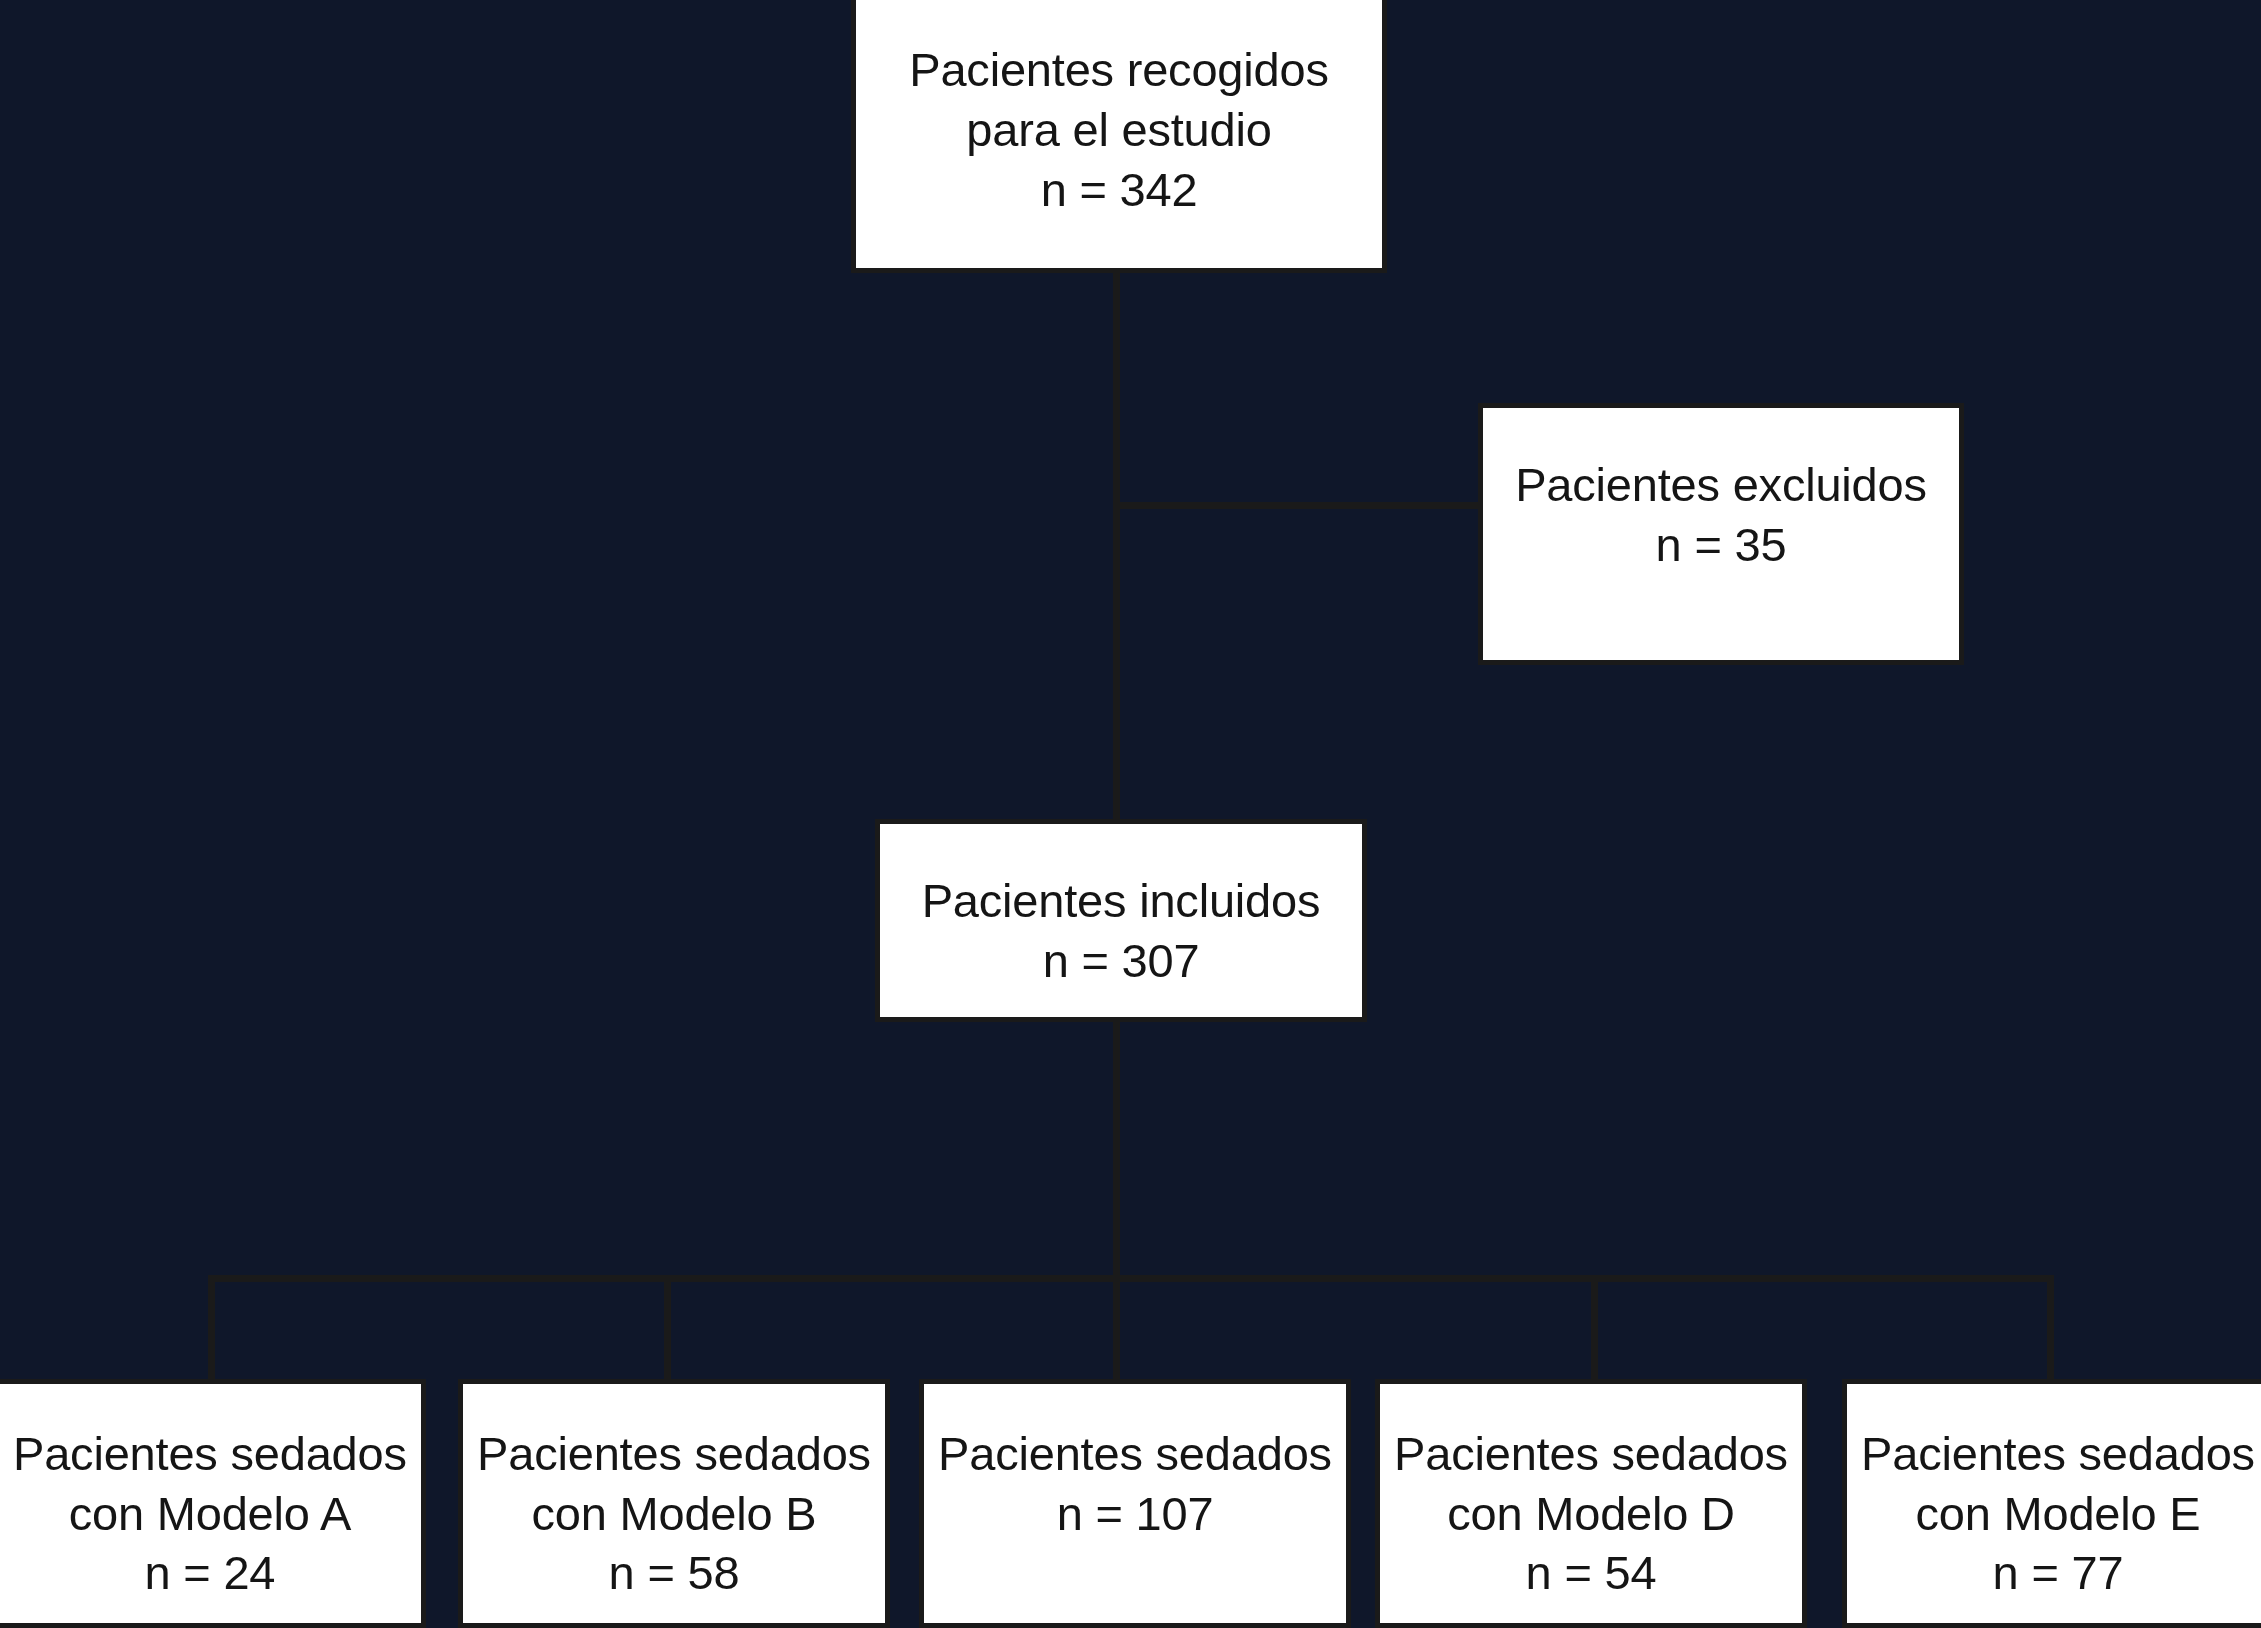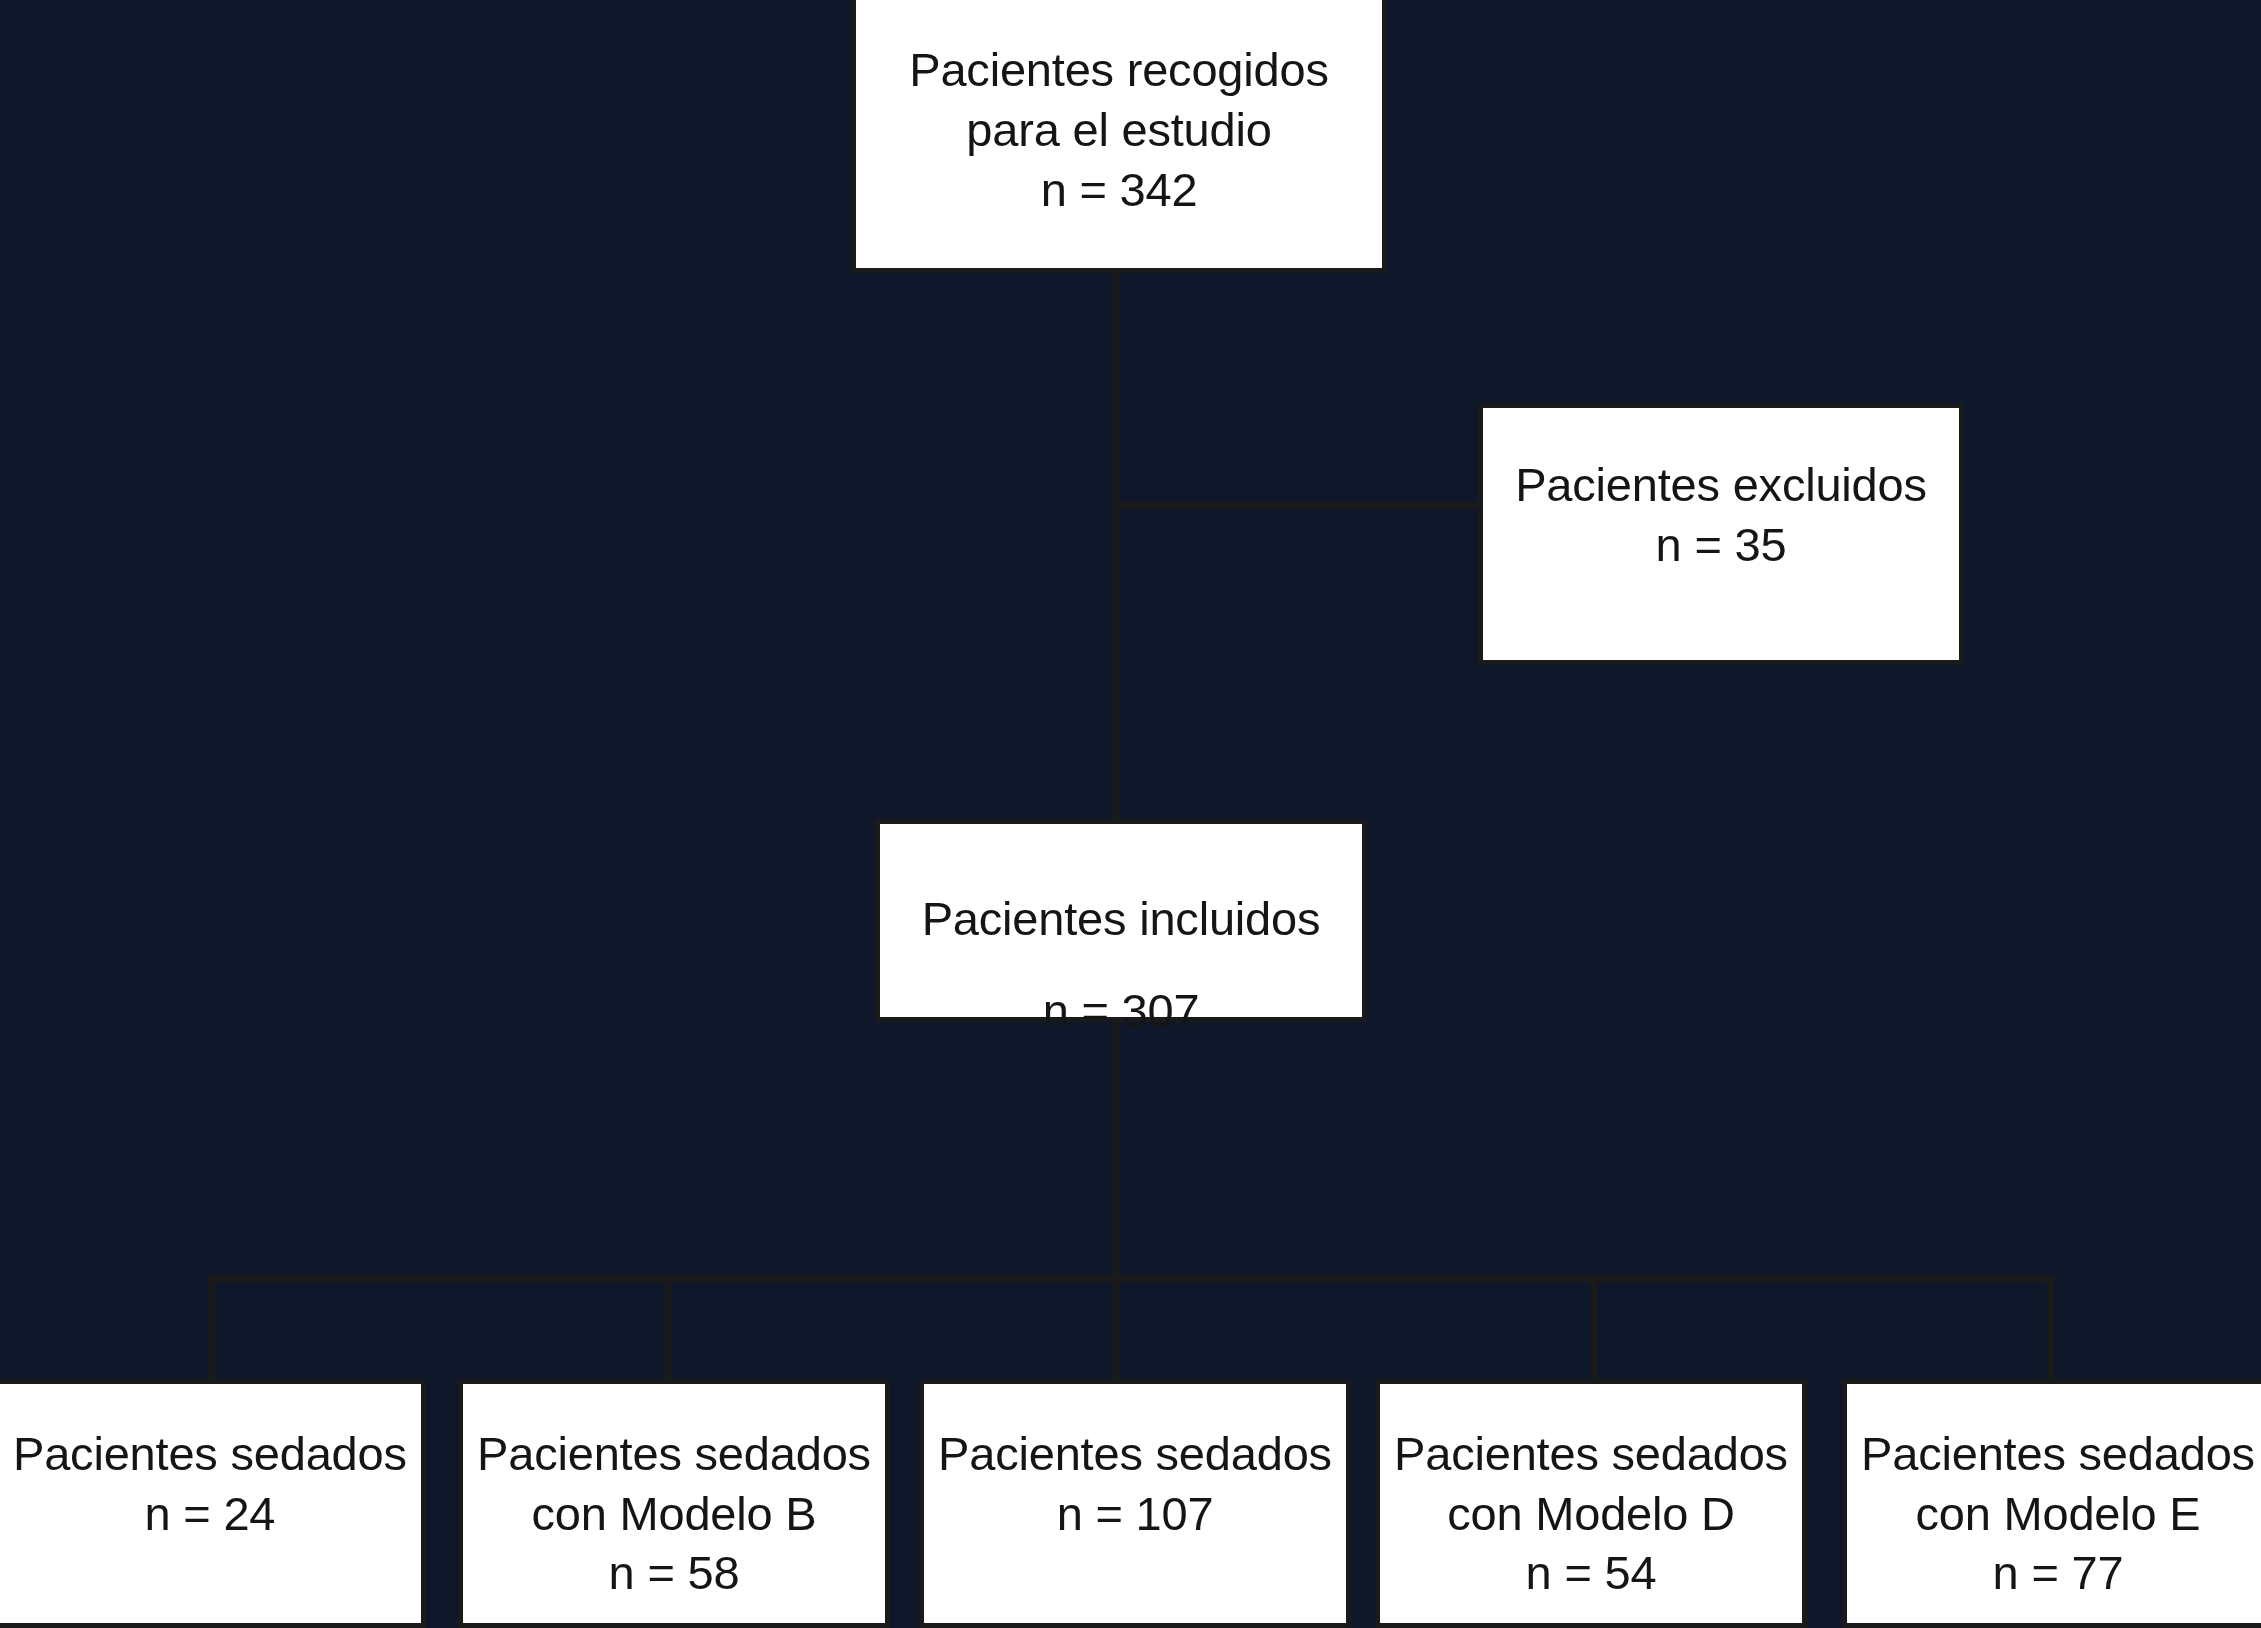--- a/index.html
+++ b/index.html
@@ -57,22 +57,21 @@
     height: 262px;
     justify-content: flex-start;
     padding-top: 47px;
   }
   #node-included {
     left: 875px;
     top: 819px;
     width: 492px;
     height: 203px;
     justify-content: flex-start;
-    padding-top: 65px;
-    gap: 32px;
+    padding-top: 47px;
   }
 
   .leaf {
     top: 1379px;
     height: 249px;
     justify-content: flex-start;
     padding-top: 40px;
   }
   #node-model-a { left: -6.1px;   width: 432px; }
   #node-model-b { left: 458px;  width: 432px; }
@@ -130,20 +129,21 @@
     <span class="ln">n = 35</span>
   </div>
 
   <div class="node" id="node-included">
     <span class="ln">Pacientes incluidos</span>
     <span class="ln">n = 307</span>
   </div>
 
   <div class="node leaf" id="node-model-a">
     <span class="ln">Pacientes sedados</span>
+    <span class="ln">con Modelo A</span>
     <span class="ln">n = 24</span>
   </div>
 
   <div class="node leaf" id="node-model-b">
     <span class="ln">Pacientes sedados</span>
     <span class="ln">con Modelo B</span>
     <span class="ln">n = 58</span>
   </div>
 
   <div class="node leaf" id="node-model-c">

